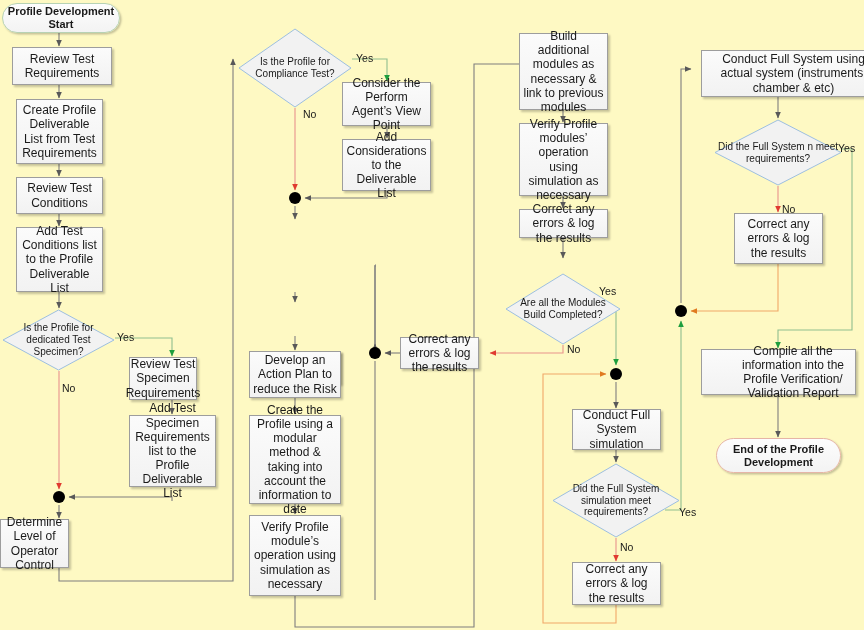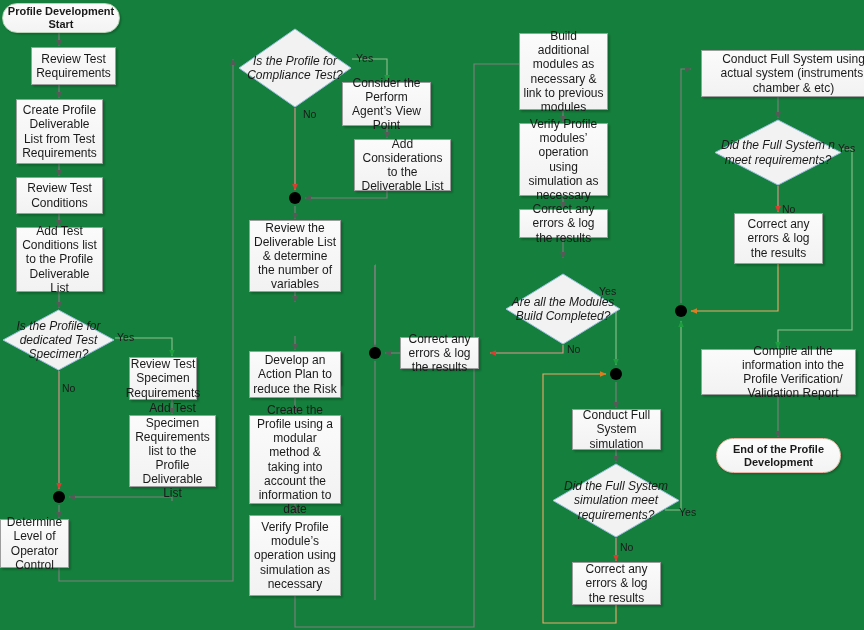--- a/index.html
+++ b/index.html
@@ -1,32 +1,32 @@
 <!DOCTYPE html>
 <html><head>
 <meta charset="utf-8">
 <title>Profile Development Flowchart</title>
 <style>
   html,body{margin:0;padding:0;background:#ffffff;}
   body{font-family:"Liberation Sans","DejaVu Sans",sans-serif;}
-  #stage{position:relative;width:864px;height:630px;background:#15803d;overflow:hidden;}
+  #stage{position:relative;width:864px;height:630px;background:#fef9c3;overflow:hidden;}
   #wires{position:absolute;left:0;top:0;width:864px;height:630px;}
 
   .node{position:absolute;box-sizing:border-box;display:flex;align-items:center;
         justify-content:center;text-align:center;line-height:1.18;color:#1a1a1a;
         font-size:12px;padding:2px 3px;}
   .proc{background:linear-gradient(180deg,#fbfbfb 0%,#f2f2f2 100%);
         border:1px solid #9d9d9d;box-shadow:1.5px 1.5px 2px rgba(0,0,0,0.22);}
   .term{background:linear-gradient(180deg,#fdfdfd 0%,#f3f3f3 100%);
         border-radius:999px;box-shadow:1.5px 1.5px 2px rgba(0,0,0,0.22);
         font-weight:bold;font-size:11px;}
   .term-start{border:1.3px solid #b7d2b4;}
   .term-end{border:1.3px solid #e6b5a6;}
-  .dec{background:transparent;border:none;font-style:italic;box-shadow:none;
-       font-size:12px;align-items:center;}
+  .dec{background:transparent;border:none;box-shadow:none;
+       font-size:10px;align-items:center;}
   .dec .dectxt{position:relative;z-index:2;width:100%;}
   .decshape{position:absolute;left:0;top:0;width:100%;height:100%;z-index:1;}
   .lbl{position:absolute;font-size:10.5px;color:#1a1a1a;font-style:normal;
        white-space:nowrap;}
   .jdot{position:absolute;border-radius:50%;background:#000;}
 </style>
 </head>
 <body>
 
 <div id="stage">
@@ -129,21 +129,21 @@
   </svg>
 
   <div class="jdot" style="left:53px;top:491px;width:12px;height:12px;"></div>
   <div class="jdot" style="left:289px;top:192px;width:12px;height:12px;"></div>
   <div class="jdot" style="left:369px;top:347px;width:12px;height:12px;"></div>
   <div class="jdot" style="left:610px;top:368px;width:12px;height:12px;"></div>
   <div class="jdot" style="left:675px;top:305px;width:12px;height:12px;"></div>
 
   <div class="node term term-start" style="left:2px;top:3px;width:118px;height:30px;">Profile Development Start</div>
 
-  <div class="node proc" style="left:31px;top:47px;width:85px;height:38px;">Review Test Requirements</div>
+  <div class="node proc" style="left:12px;top:47px;width:100px;height:38px;">Review Test Requirements</div>
 
   <div class="node proc" style="left:16px;top:99px;width:87px;height:65px;">Create Profile Deliverable List from Test Requirements</div>
 
   <div class="node proc" style="left:16px;top:177px;width:87px;height:37px;">Review Test Conditions</div>
 
   <div class="node proc" style="left:16px;top:227px;width:87px;height:65px;">Add Test Conditions list to the Profile Deliverable List</div>
 
   <div class="node dec" style="left:2px;top:309px;width:113px;height:62px;">
     <svg class="decshape" viewBox="0 0 113 62" preserveAspectRatio="none">
       <polygon points="56.5,1 112,31 56.5,61 1,31" fill="#f2f2f2" stroke="#9dbfe0" stroke-width="1"></polygon>
@@ -159,23 +159,22 @@
 
   <div class="node dec" style="left:238px;top:28px;width:114px;height:80px;">
     <svg class="decshape" viewBox="0 0 114 80" preserveAspectRatio="none">
       <polygon points="57,1 113,40 57,79 1,40" fill="#f2f2f2" stroke="#9dbfe0" stroke-width="1"></polygon>
     </svg>
     <span class="dectxt">Is the Profile for Compliance Test?</span>
   </div>
 
   <div class="node proc" style="left:342px;top:82px;width:89px;height:44px;">Consider the Perform Agent’s View Point</div>
 
-  <div class="node proc" style="left:342px;top:139px;width:97px;height:52px;margin-left:12px;">Add Considerations to the Deliverable List</div>
-
-  <div class="node proc" style="left:249px;top:220px;width:92px;height:72px;">Review the Deliverable List &amp; determine the number of variables</div>
+  <div class="node proc" style="left:342px;top:139px;width:89px;height:52px;">Add Considerations to the Deliverable List</div>
+
 
   <div class="node proc" style="left:249px;top:303px;width:92px;height:33px;margin-top:48px;">Perform a Risk Assessment</div>
 
   <div class="node proc" style="left:249px;top:351px;width:92px;height:47px;">Develop an Action Plan to reduce the Risk</div>
 
   <div class="node proc" style="left:249px;top:415px;width:92px;height:89px;">Create the Profile using a modular method &amp; taking into account the information to date</div>
 
   <div class="node proc" style="left:249px;top:515px;width:92px;height:81px;">Verify Profile module’s operation using simulation as necessary</div>
 
   <div class="node proc" style="left:519px;top:33px;width:89px;height:77px;">Build additional modules as necessary &amp; link to previous modules</div>

